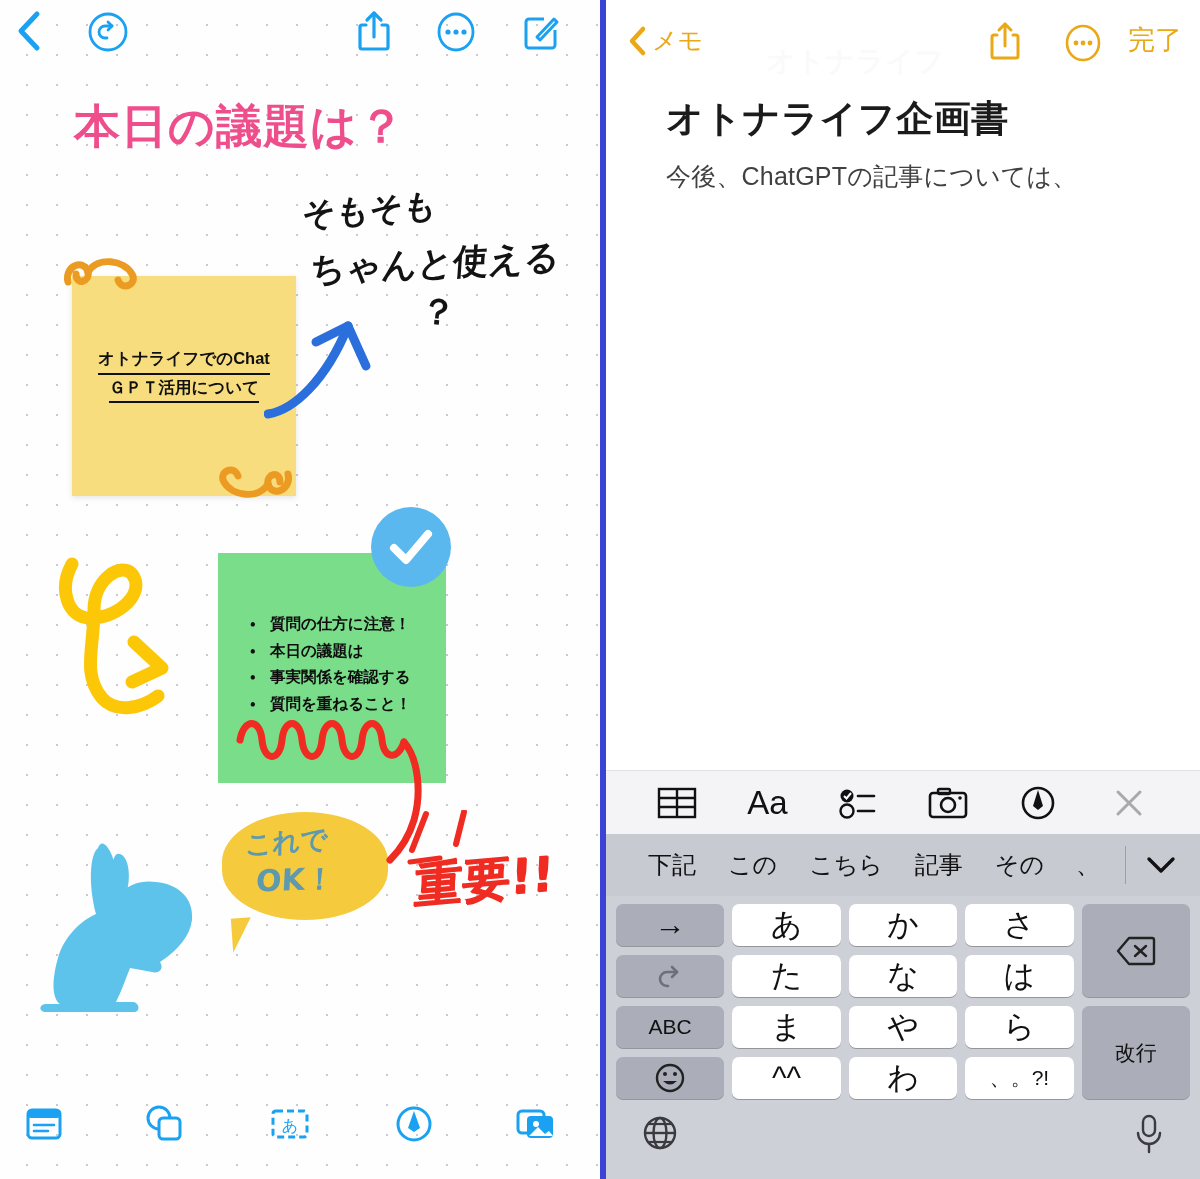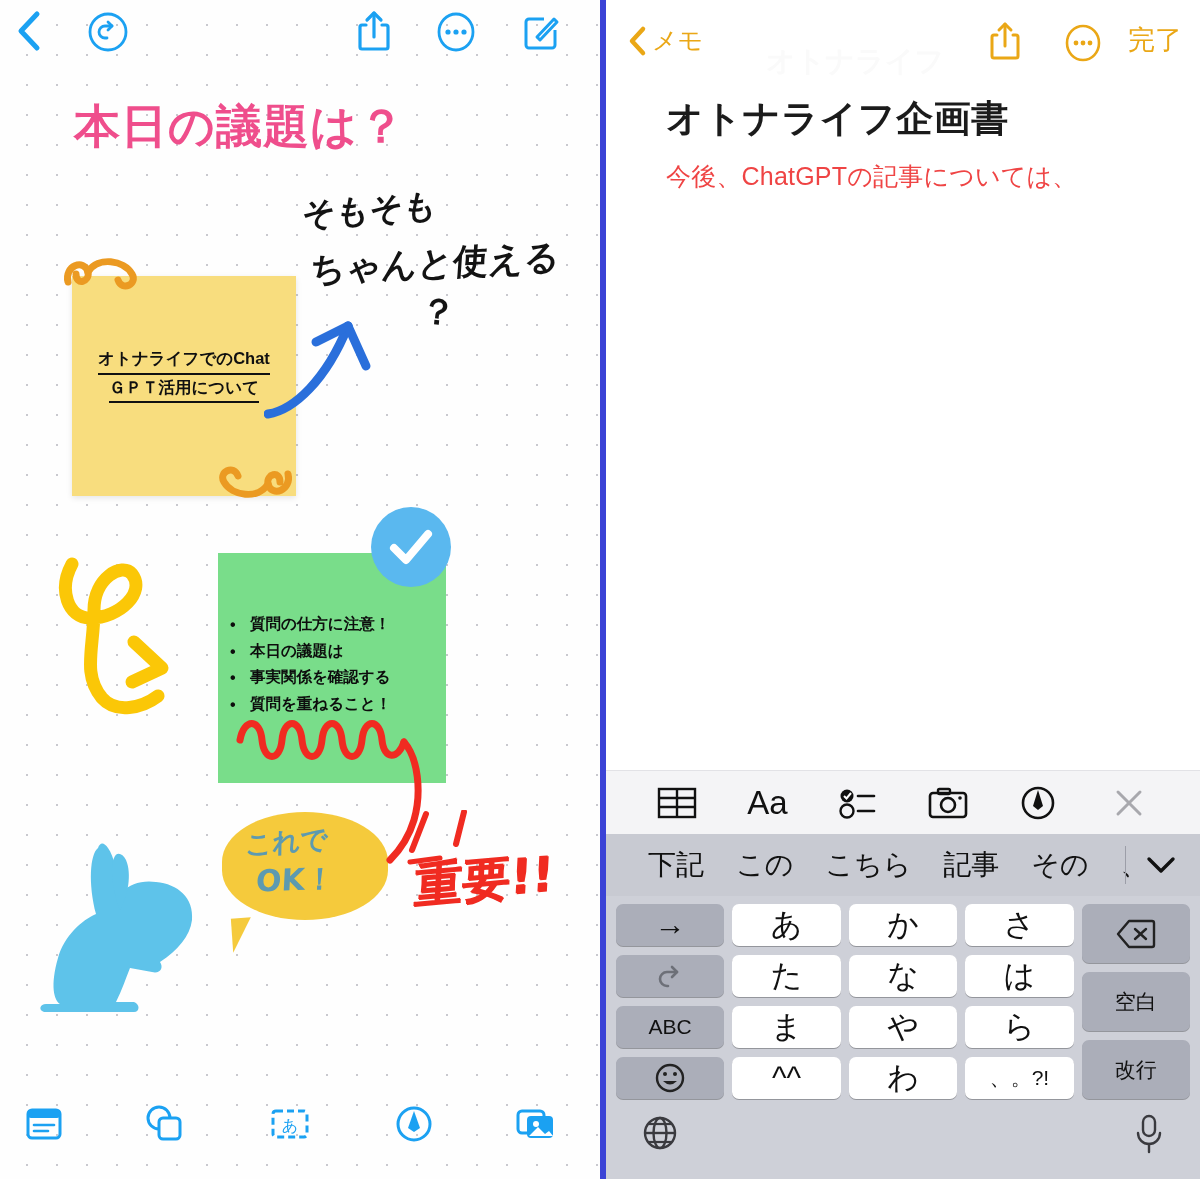--- a/index.html
+++ b/index.html
@@ -69,22 +69,23 @@
   #blue-arrow { position:absolute; left:264px; top:292px; z-index:14; }
   
   #yellow-scribble { position:absolute; left:50px; top:556px; z-index:12; }
 
   
   .sticky-green {
     position:absolute; left:218px; top:553px; width:228px; height:230px;
     background:#79dd8a; z-index:11;
   }
   .sticky-green ul {
-    position:absolute; left:4px; top:58px; right:6px;
+    position:absolute; left:24px; top:58px; right:6px;
     list-style:none;
+    font-family:Liberation Serif, serif;
   }
   .sticky-green li {
     font-size:15.5px; font-weight:bold; color:#0d0d0d;
     line-height:1.72; position:relative; padding-left:28px;
   }
   .sticky-green li::before {
     content:"•"; position:absolute; left:8px; top:0; font-size:16px;
   }
   .check-badge {
     position:absolute; left:371px; top:507px; width:80px; height:80px;
@@ -151,40 +152,40 @@
   #nav-share { position:absolute; left:378px; top:18px; width:42px; height:46px; }
   #nav-more  { position:absolute; left:456px; top:22px; width:42px; height:42px; }
   #nav-done  { position:absolute; right:18px; top:22px; font-size:27px; color:#eaa716; font-weight:500; }
 
   .note-body { position:relative; padding:0 60px; }
   .note-title {
     font-size:37px; font-weight:bold; color:#1b1b1b; letter-spacing:.5px;
     margin-top:6px;
   }
   .note-para {
-    font-size:25px; color:#ef4444; margin-top:16px; letter-spacing:.2px;
+    font-size:25px; color:#404040; margin-top:16px; letter-spacing:.2px;
   }
   .note-watermark {
     position:absolute; left:160px; top:-52px; font-size:29px;
     color:#fafafa; white-space:nowrap; font-weight:bold;
   }
 
   
   .keyboard { position:absolute; left:0; bottom:0; width:594px; }
   .kb-format-bar {
     height:64px; background:#f4f4f6; display:flex; align-items:center;
     justify-content:space-around; padding:0 26px;
     border-top:1px solid #e2e2e6;
   }
   .kb-fmt { width:62px; height:48px; display:flex; align-items:center; justify-content:center; }
   .kb-suggest {
     height:62px; background:#c8cad2; display:flex; align-items:center;
     padding-left:26px; gap:0px; position:relative;
   }
-  .sugg { font-size:28px; color:#111; padding:0 16px; white-space:nowrap; }
+  .sugg { font-size:24px; color:#111; padding:0 16px; white-space:nowrap; }
   .sugg-sep {
     position:absolute; right:74px; top:12px; width:1px; height:38px; background:#9c9ea8;
   }
   #sugg-chevron { position:absolute; right:22px; top:18px; }
   .kb-keys { background:#ced0d8; padding:8px 4px 0 4px; }
   .key {
     flex:1; height:70px; border-radius:7px; display:flex;
     align-items:center; justify-content:center;
     font-size:31px; color:#111; box-shadow:0 1px 0 rgba(0,0,0,.28);
   }
@@ -491,21 +492,20 @@
           </div>
 
           <div class="kb-col narrow">
             <div class="key gray">
               <svg width="40" height="30" viewBox="0 0 40 30">
                 <path d="M13 2 H36 a2 2 0 0 1 2 2 v22 a2 2 0 0 1 -2 2 H13 L2 15 Z" fill="none" stroke="#222" stroke-width="2.4" stroke-linejoin="round"></path>
                 <line x1="19" y1="10" x2="30" y2="20" stroke="#222" stroke-width="2.4" stroke-linecap="round"></line>
                 <line x1="30" y1="10" x2="19" y2="20" stroke="#222" stroke-width="2.4" stroke-linecap="round"></line>
               </svg>
             </div>
-            <div class="key gray small">空白</div>
             <div class="key gray small tall">改行</div>
           </div>
 
         </div>
 
         <div class="kb-bottom">
           <span>
             <svg width="40" height="40" viewBox="0 0 40 40">
               <circle cx="20" cy="20" r="15" fill="none" stroke="#3a3a3f" stroke-width="2.4"></circle>
               <ellipse cx="20" cy="20" rx="6.5" ry="15" fill="none" stroke="#3a3a3f" stroke-width="2.4"></ellipse>

